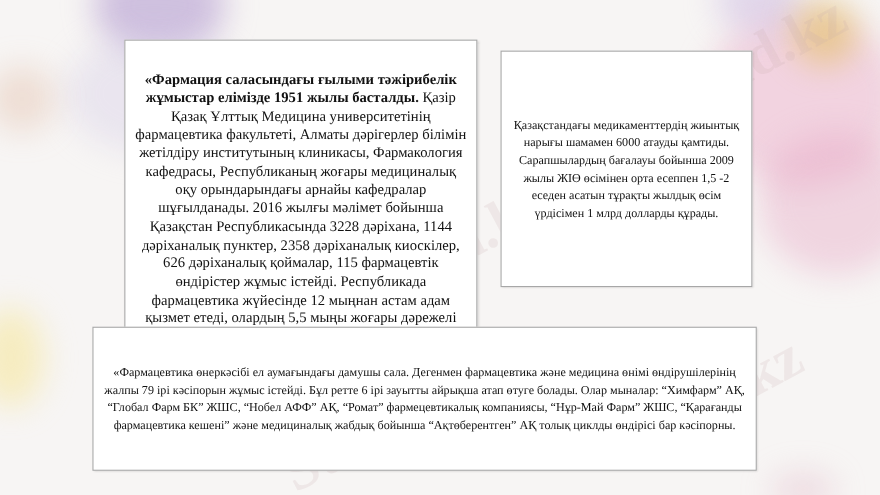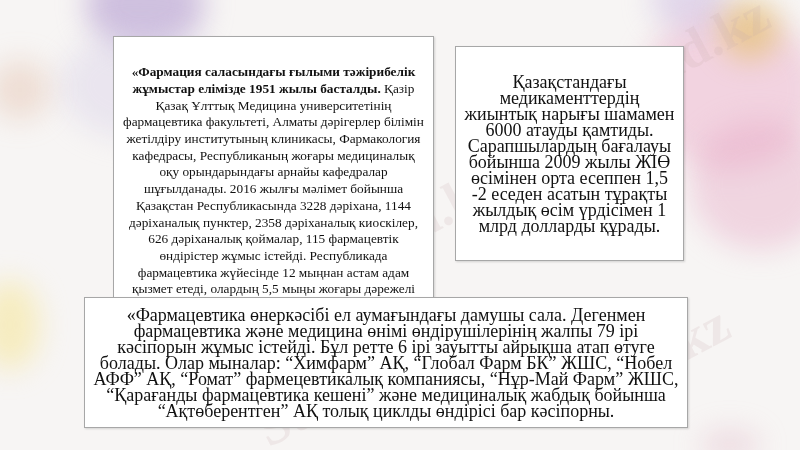--- a/index.html
+++ b/index.html
@@ -52,21 +52,21 @@
       box-shadow: 1px 1px 2px rgba(0,0,0,0.15);
       color: #111;
       text-align: center;
       box-sizing: border-box;
       display: flex;
       align-items: center;
       justify-content: center;
     }
     .box p {
       margin: 0;
-      font-size: 18px;
+      font-size: 11px;
       line-height: 16px;
     }
     #box1 {
       left: 113px; top: 36px; width: 321px; height: 307px;
       padding: 0 9px;
     }
     #box1 p { font-size: 13.3px; line-height: 16.7px; }
     #box2 {
       left: 455px; top: 46px; width: 229px; height: 215px;
       padding: 0 8px;

